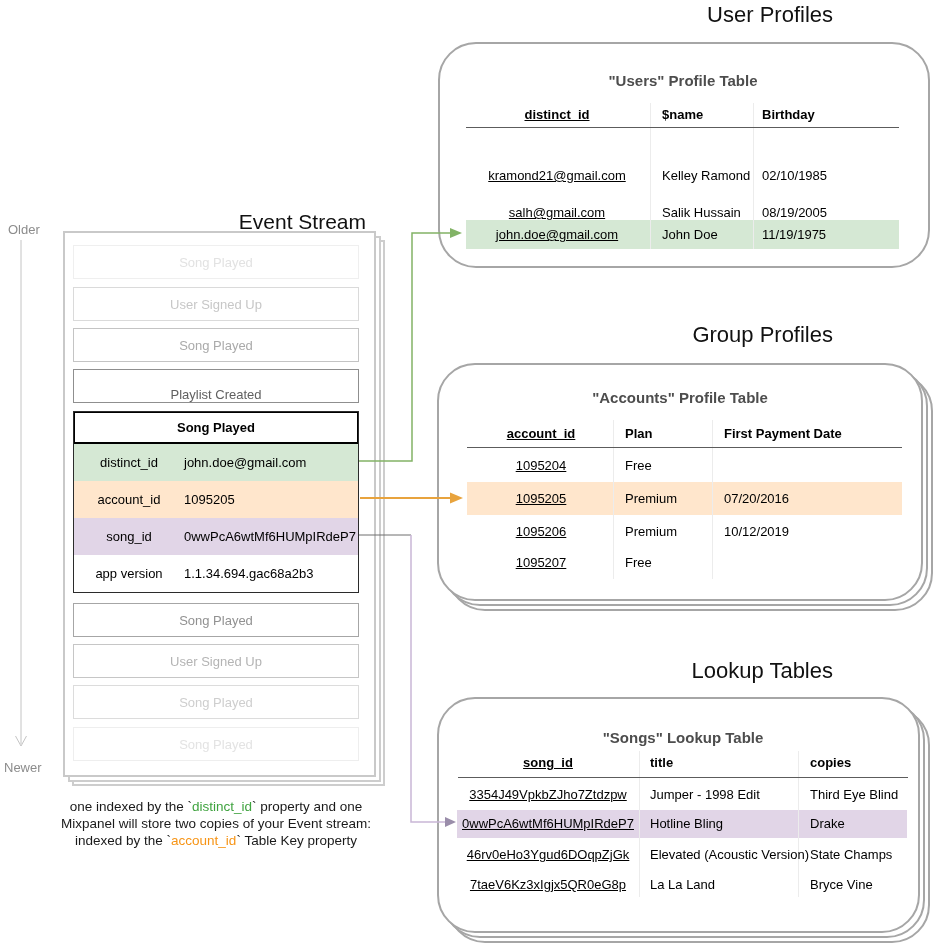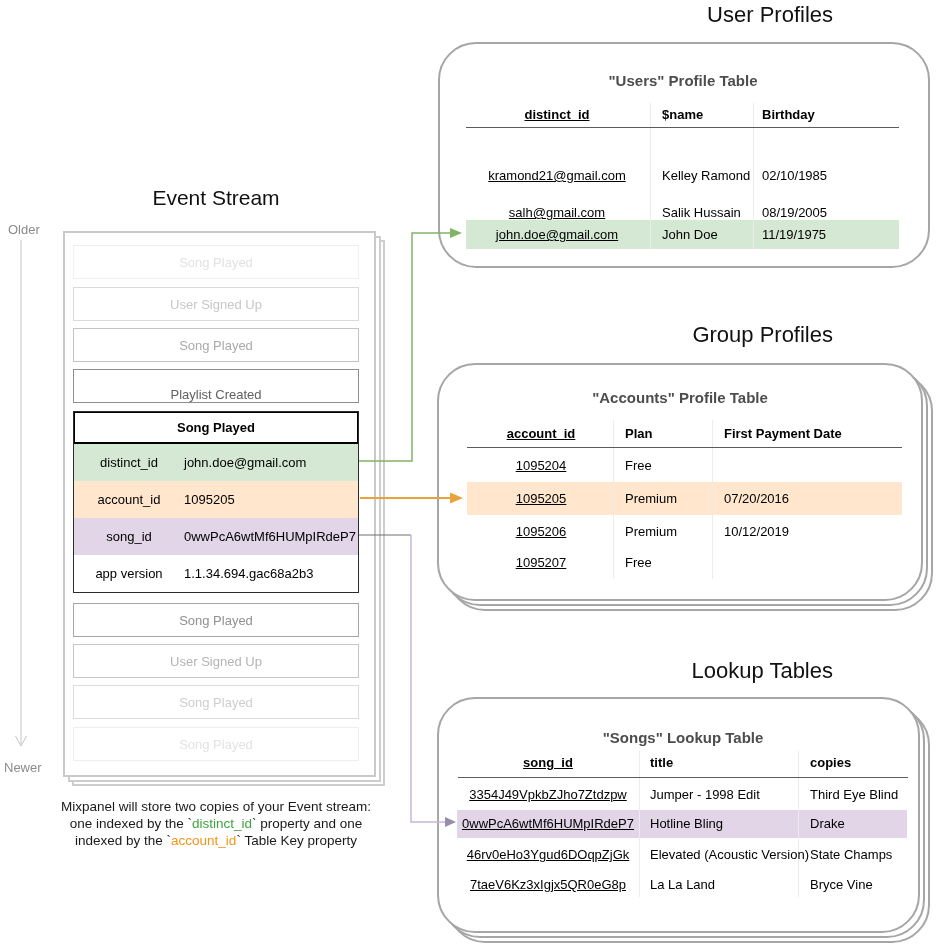--- a/index.html
+++ b/index.html
@@ -4,21 +4,21 @@
 <style>
   html,body { margin:0; padding:0; background:#fff; }
   .canvas {
     position:relative; width:941px; height:951px; background:#fff;
     font-family:"Liberation Sans","DejaVu Sans",sans-serif; color:#000;
     overflow:hidden;
   }
 
   
   .sec-title { position:absolute; text-align:right; font-size:22px; color:#111; white-space:nowrap; }
-  .es-title  { position:absolute; text-align:center; font-size:21px; color:#111; white-space:nowrap; }
+  .es-title  { position:absolute; text-align:right; font-size:21px; color:#111; white-space:nowrap;margin-top:24px; }
 
   
   .es-layer { position:absolute; background:#fff; border:2px solid #cdcdcd; }
   .es-main  { position:absolute; background:#fff; border:2px solid #c9c9c9; }
 
   
   .evt-box { position:absolute; left:73px; width:284px; height:32px; background:#fff;
              border:1px solid; display:flex; align-items:center; justify-content:center;
              font-size:13px; }
   .f1 { border-color:#efefef; color:#e2e2e2; }
@@ -140,22 +140,22 @@
       <span>User Signed Up</span>
     </div>
   <div class="evt-box f7" style="top:685px;">
       <span>Song Played</span>
     </div>
   <div class="evt-box f8" style="top:727px;">
       <span>Song Played</span>
     </div>
 
   <div class="caption">
+    <div><span>one indexed by the `</span><span class="code-green">distinct_id</span><span>` property and one</span></div>
     <div>Mixpanel will store two copies of your Event stream:</div>
-    <div><span>one indexed by the `</span><span class="code-green">distinct_id</span><span>` property and one</span></div>
     <div><span>indexed by the `</span><span class="code-orange">account_id</span><span>` Table Key property</span></div>
   </div>
 
   <div class="sec-title" style="left:533px; top:2px; width:300px;">User Profiles</div>
 
   <div class="round-card" style="left:438px; top:42px; width:492px; height:226px;"></div>
   <div class="tbl-title" style="left:533px; top:72px; width:300px;">"Users" Profile Table</div>
 
   <div class="hl-block" style="left:466px; top:220px; width:433px; height:29px; background:#d5e8d4;"></div>
   <div class="colsep" style="left:650px; top:103px; height:146px;"></div>

